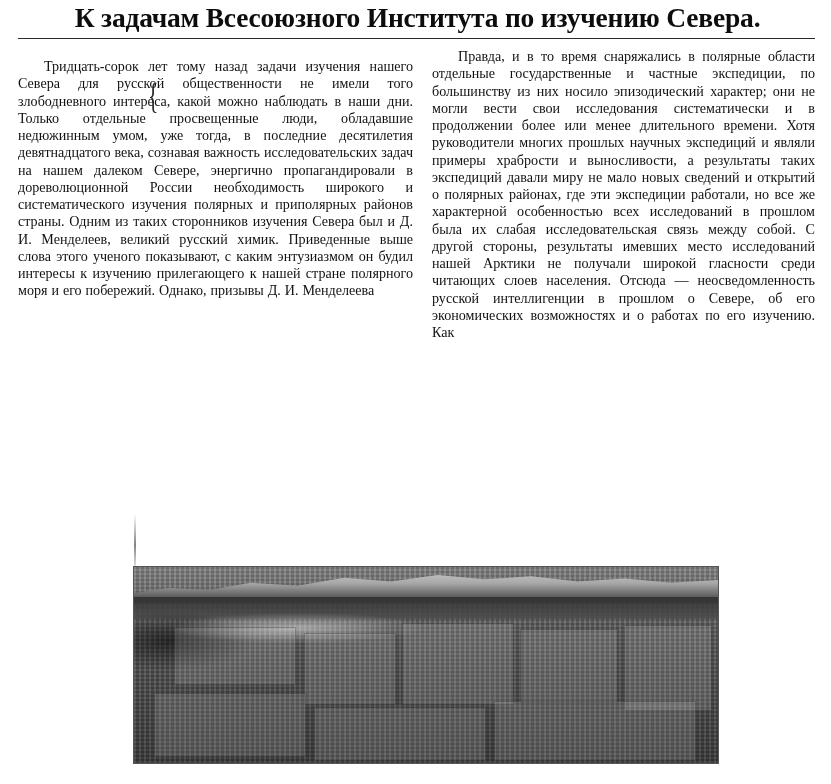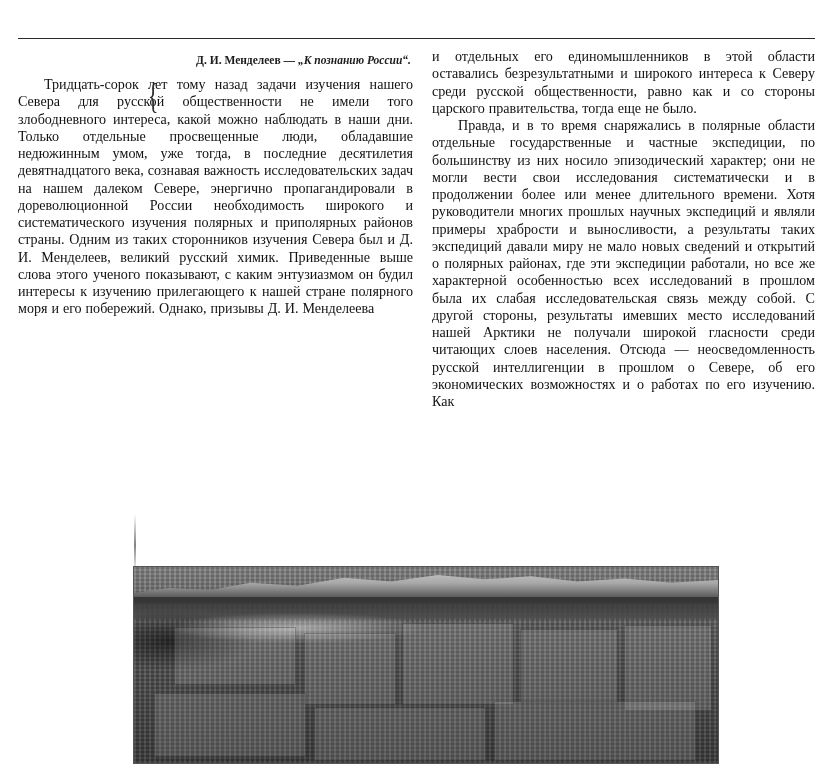--- a/index.html
+++ b/index.html
@@ -168,36 +168,33 @@
     width: 2px;
     height: 52px;
     background: linear-gradient(180deg, rgba(120,120,120,0) 0%, rgba(90,90,90,0.75) 60%, rgba(90,90,90,0.2) 100%);
   }
 </style>
 </head>
 <body>
 
 <div class="page">
 
+  <div class="headline">К задачам Всесоюзного Института по изучению Севера.</div>
   <div class="rule"></div>
 
   <div class="col-left">
-    <div class="epi-sig">
-      <span>Д. И. Менделеев</span><span> — </span><span class="ital">„К познанию России“.</span>
-    </div>
     <div class="body-text">
       <p>Тридцать-сорок лет тому назад задачи изучения нашего Севера для русской общественности не имели того злободневного интереса, какой можно наблюдать в наши дни. Только отдельные просвещенные люди, обладавшие недюжинным умом, уже тогда, в последние десятилетия девятнадцатого века, сознавая важность исследовательских задач на нашем далеком Севере, энергично пропагандировали в дореволюционной России необходимость широкого и систематического изучения полярных и приполярных районов страны. Одним из таких сторонников изучения Севера был и Д. И. Менделеев, великий русский химик. Приведенные выше слова этого ученого показывают, с каким энтузиазмом он будил интересы к изучению прилегающего к нашей стране полярного моря и его побережий. Однако, призывы Д. И. Менделеева</p>
     </div>
   </div>
 
   <div class="brace">{</div>
 
   <div class="col-right">
     <div class="body-text">
-      <p class="cont">и отдельных его единомышленников в этой области оставались безрезультатными и широкого интереса к Северу среди русской общественности, равно как и со стороны царского правительства, тогда еще не было.</p>
       <p>Правда, и в то время снаряжались в полярные области отдельные государственные и частные экспедиции, по большинству из них носило эпизодический характер; они не могли вести свои исследования систематически и в продолжении более или менее длительного времени. Хотя руководители многих прошлых научных экспедиций и являли примеры храбрости и выносливости, а результаты таких экспедиций давали миру не мало новых сведений и открытий о полярных районах, где эти экспедиции работали, но все же характерной особенностью всех исследований в прошлом была их слабая исследовательская связь между собой. С другой стороны, результаты имевших место исследований нашей Арктики не получали широкой гласности среди читающих слоев населения. Отсюда — неосведомленность русской интеллигенции в прошлом о Севере, об его экономических возможностях и о работах по его изучению. Как</p>
     </div>
   </div>
 
   <div class="photo-scratch"></div>
 
   <div class="photo">
     <div class="ridge"></div>
     <div class="dark-band"></div>
     <div class="shadow-left"></div>

